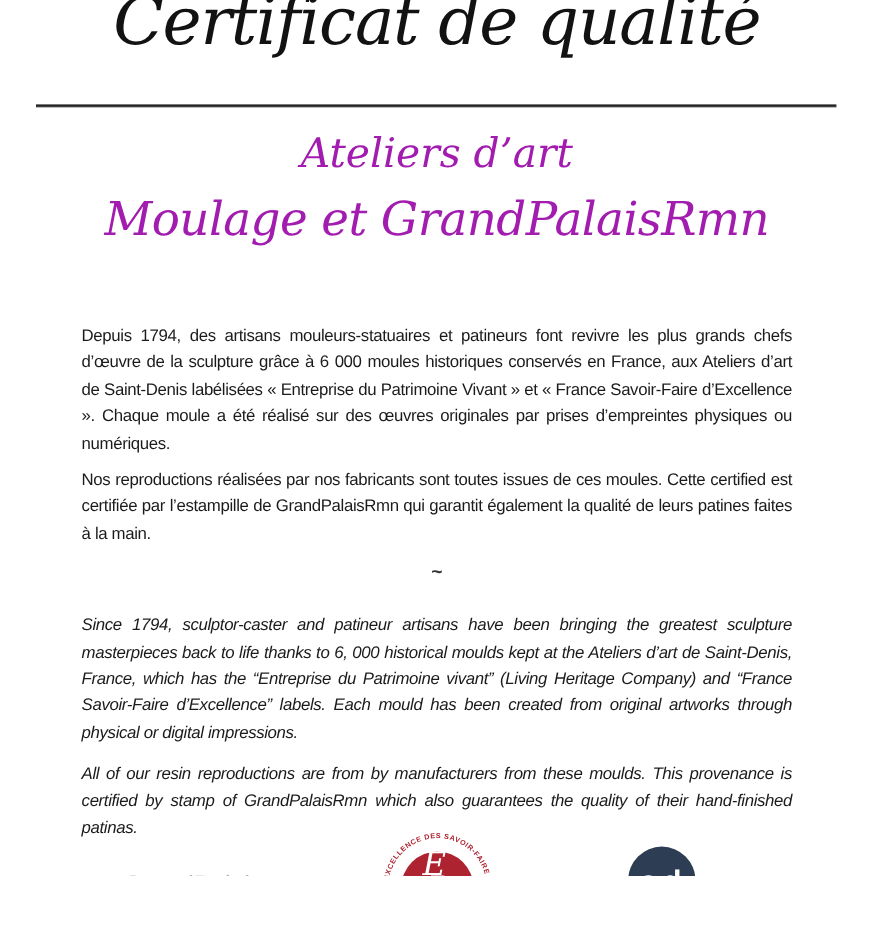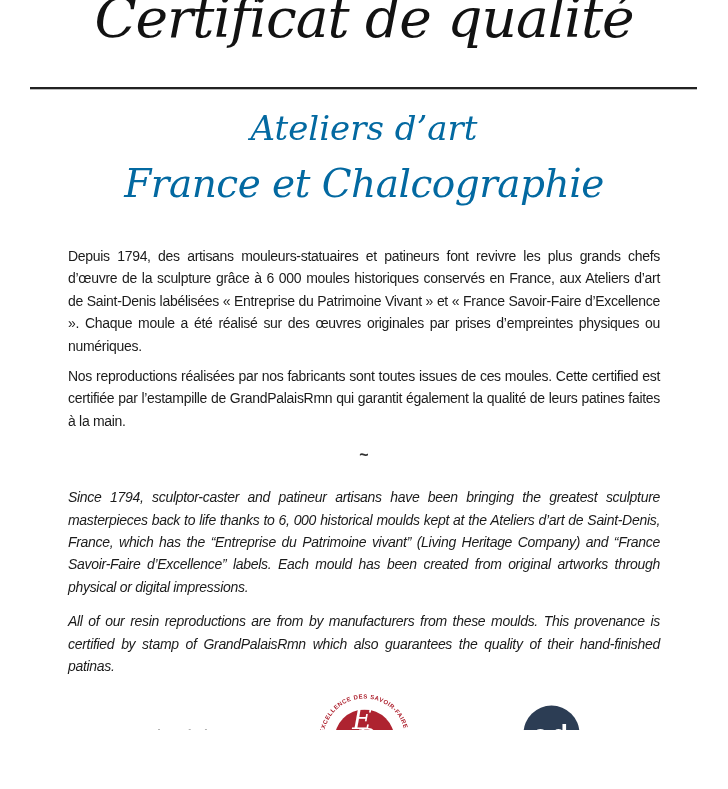--- a/index.html
+++ b/index.html
@@ -14,28 +14,28 @@
     font-family:"DejaVu Serif",serif;font-style:italic;font-weight:500;
     font-size:55px;line-height:64px;color:#121212;letter-spacing:-1px;
     white-space:nowrap;
   }
   .rule{
     position:absolute;top:87px;left:30px;width:667px;height:2px;
     background:#222;box-shadow:0 1px 0 #bbb;
   }
   .sub1,.sub2{
     position:absolute;left:0;right:0;text-align:center;
-    font-family:"DejaVu Serif",serif;font-style:italic;color:#0369a1;
+    font-family:"DejaVu Serif",serif;font-style:italic;color:#a21caf;
     white-space:nowrap;
   }
   .sub1{top:106px;font-size:34px;line-height:44px;}
   .sub2{top:158px;font-size:39px;line-height:52px;letter-spacing:-0.5px;}
   
   .content{
-    position:absolute;top:245px;left:68px;width:592px;
+    position:absolute;top:268px;left:68px;width:592px;
     font-size:14px;line-height:22.4px;letter-spacing:-0.3px;
     text-align:justify;color:#1b1b1b;
   }
   .content p{margin:0 0 8px 0;}
   .content p.en{font-style:italic;font-weight:500;margin-top:12px;}
   .tilde{
     text-align:center;font-size:16px;font-weight:bold;color:#333;
     margin:14px 0 22px 0;line-height:18px;letter-spacing:0;
   }
   
@@ -62,21 +62,21 @@
   .fsf-star{color:#c9a13b;letter-spacing:0;margin-left:3px;}
 </style>
 </head>
 <body>
 
 <div class="page">
 
   <div class="title">Certificat de qualité</div>
   <div class="rule"></div>
   <div class="sub1">Ateliers d’art</div>
-  <div class="sub2">France et Chalcographie</div>
+  <div class="sub2">Moulage et GrandPalaisRmn</div>
 
   <div class="content">
     <p class="fr">Depuis 1794, des artisans mouleurs-statuaires et patineurs font revivre les plus grands chefs d’œuvre de la sculpture grâce à 6 000 moules historiques conservés en France, aux Ateliers d’art de Saint-Denis labélisées « Entreprise du Patrimoine Vivant » et « France Savoir-Faire d’Excellence ». Chaque moule a été réalisé sur des œuvres originales par prises d’empreintes physiques ou numériques.</p>
     <p class="fr">Nos reproductions réalisées par nos fabricants sont toutes issues de ces moules. Cette certified est certifiée par l’estampille de GrandPalaisRmn qui garantit également la qualité de leurs patines faites à la main.</p>
     <div class="tilde">~</div>
     <p class="en">Since 1794, sculptor-caster and patineur artisans have been bringing the greatest sculpture masterpieces back to life thanks to 6, 000 historical moulds kept at the Ateliers d’art de Saint-Denis, France, which has the “Entreprise du Patrimoine vivant” (Living Heritage Company) and “France Savoir-Faire d’Excellence” labels. Each mould has been created from original artworks through physical or digital impressions.</p>
     <p class="en">All of our resin reproductions are from by manufacturers from these moulds. This provenance is certified by stamp of GrandPalaisRmn which also guarantees the quality of their hand-finished patinas.</p>
   </div>
 
   <div class="gp-logo">

